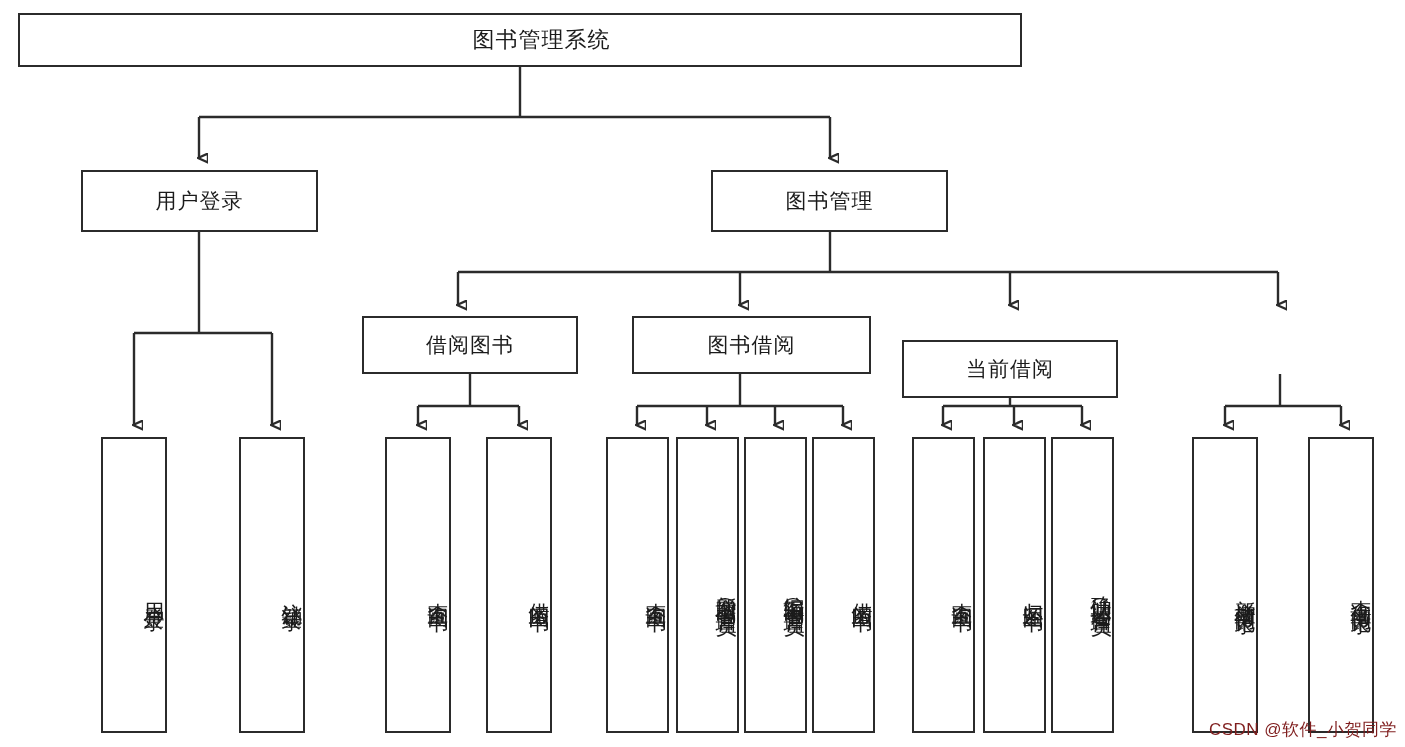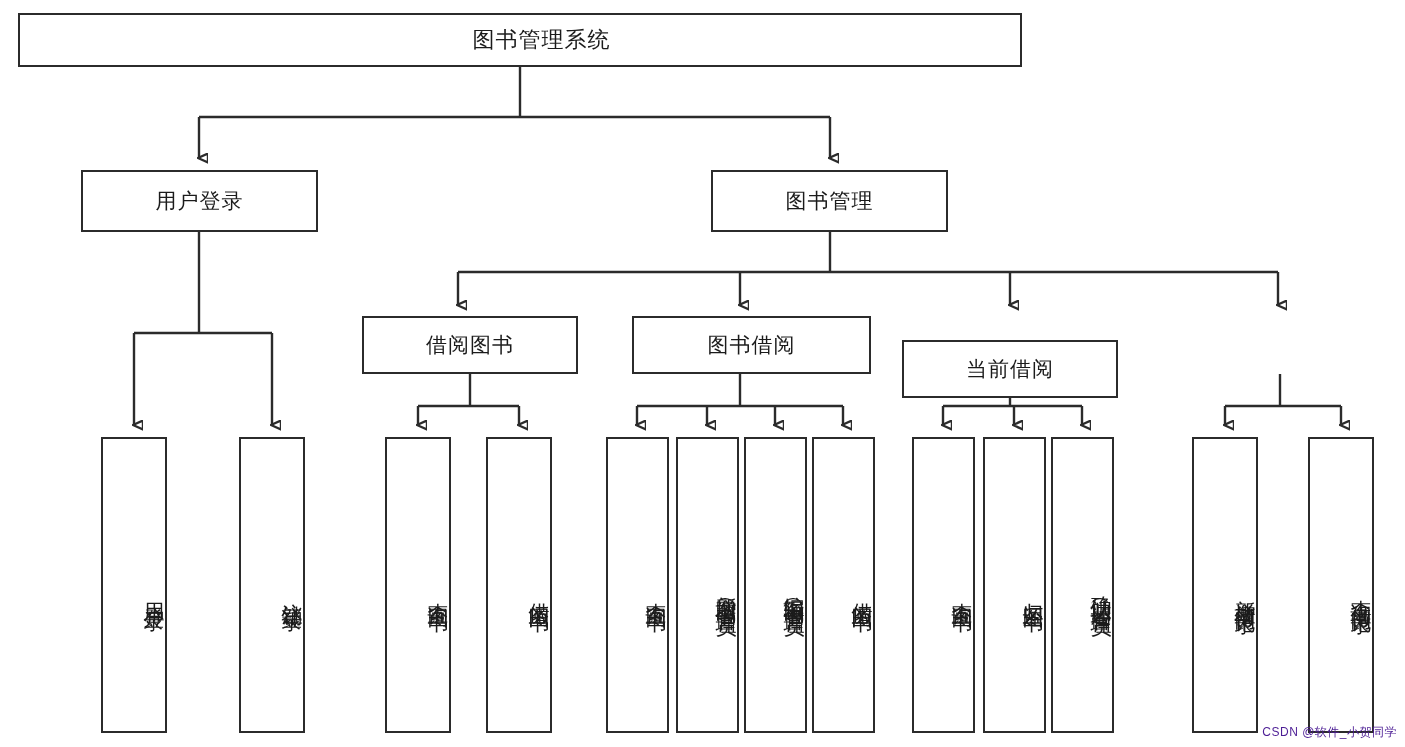--- a/index.html
+++ b/index.html
@@ -60,22 +60,22 @@
   }
   svg.links line, svg.links path {
     stroke: #2b2b2b;
     stroke-width: 2.4;
     fill: none;
   }
   .watermark {
     position: absolute;
     right: 8px;
     bottom: 6px;
-    font-size: 12px;
-    color: #4c1d95;
+    font-size: 17px;
+    color: #7f1d1d;
     letter-spacing: 0.5px;
     white-space: nowrap;
   }
 </style>
 </head>
 <body>
 
 <div id="canvas">
 
   <svg class="links" viewBox="0 0 1405 747">

